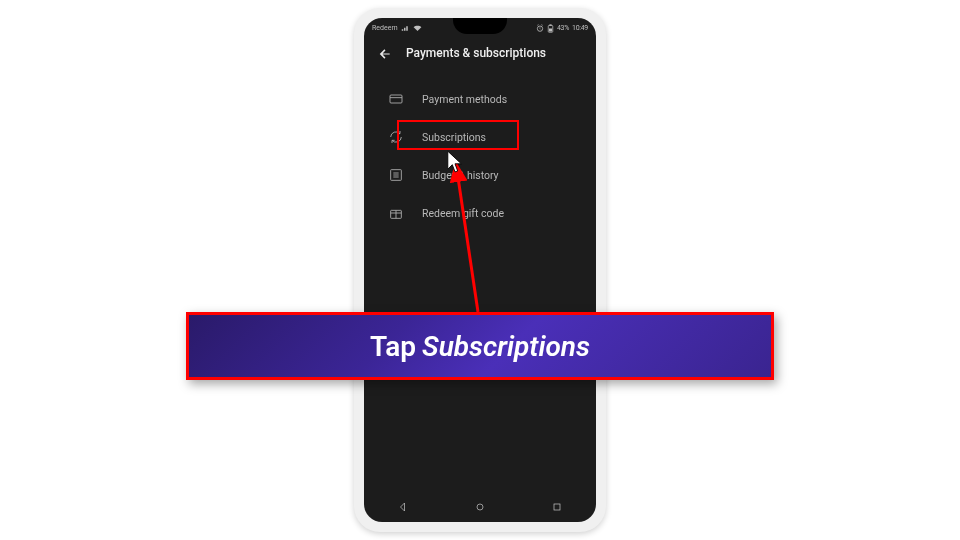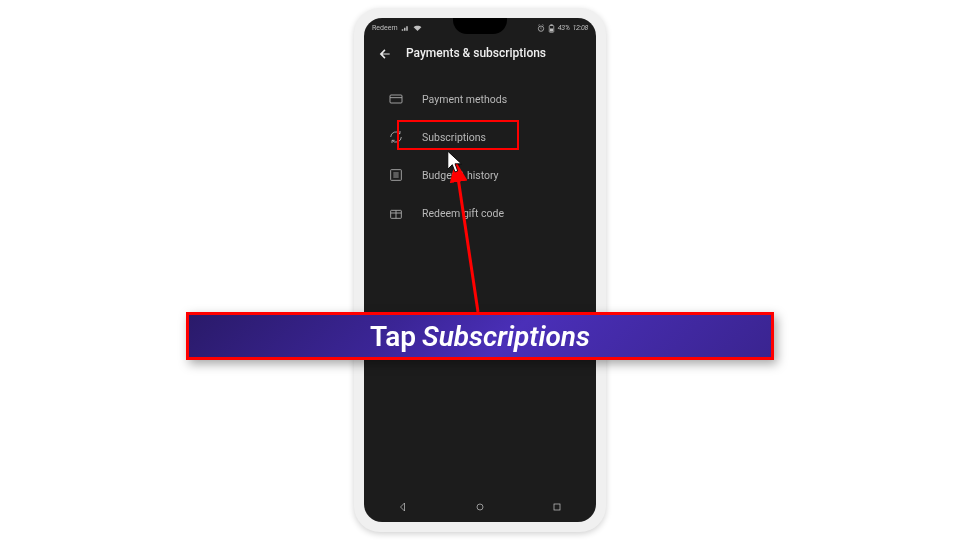--- a/index.html
+++ b/index.html
@@ -45,21 +45,21 @@
   .status-bar {
     display: flex;
     justify-content: space-between;
     align-items: center;
     height: 18px;
     padding: 2px 8px 0 8px;
     font-size: 7px;
     color: #bfbfbf;
   }
   .status-left, .status-right { display: flex; align-items: center; gap: 3px; }
-  .status-right span { letter-spacing: -0.3px; font-style: italic; }
+  .status-right span { letter-spacing: -0.3px; }
   .header {
     display: flex;
     align-items: flex-start;
     gap: 14px;
     padding: 10px 14px 14px 14px;
   }
   .back-arrow {
     width: 14px; height: 14px;
     color: #e8e8e8;
   }
@@ -114,21 +114,21 @@
   .callout-line {
     position: absolute;
     pointer-events: none;
     z-index: 15;
   }
   .callout-banner {
     position: absolute;
     top: 312px;
     left: 186px;
     width: 588px;
-    height: 48px;
+    height: 68px;
     background: linear-gradient(135deg, #2a1a6a 0%, #3b2596 35%, #4a2fb8 55%, #3a2490 100%);
     border: 3px solid #ff0000;
     display: flex;
     align-items: center;
     justify-content: center;
     color: #ffffff;
     font-size: 28px;
     font-weight: 600;
     box-shadow: 3px 4px 10px rgba(0,0,0,0.35);
     z-index: 30;
@@ -158,21 +158,21 @@
             <circle cx="6" cy="7" r="4" fill="none" stroke="#bfbfbf" stroke-width="1.2"></circle>
             <path d="M6 5v2l1 1" stroke="#bfbfbf" stroke-width="1"></path>
             <path d="M2 2l2-1M10 2l-2-1" stroke="#bfbfbf" stroke-width="1"></path>
           </svg>
         <svg width="7" height="9" viewBox="0 0 8 12">
             <rect x="1" y="2" width="6" height="9" rx="1" fill="none" stroke="#bfbfbf"></rect>
             <rect x="2.5" y="0.5" width="3" height="1.5" fill="#bfbfbf"></rect>
             <rect x="2" y="6" width="4" height="4" fill="#bfbfbf"></rect>
           </svg>
         <span>43%</span>
-        <span>12:08</span>
+        <span>10:49</span>
       </div>
     </div>
 
     <div class="header">
       <span class="back-arrow">
         <svg viewBox="0 0 24 24" width="14" height="14">
             <path d="M20 11H7.8l5-5L11 4l-8 8 8 8 1.8-2-5-5H20z" fill="#e8e8e8"></path>
           </svg>
       </span>
       <span class="header-title">Payments &amp; subscriptions</span>

